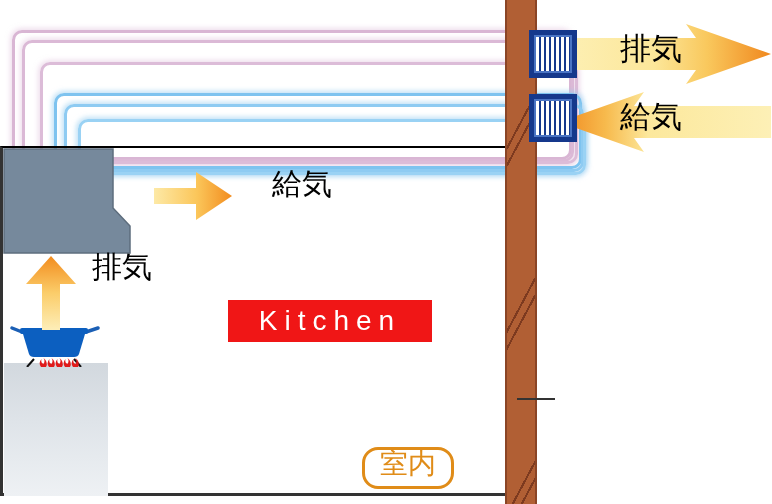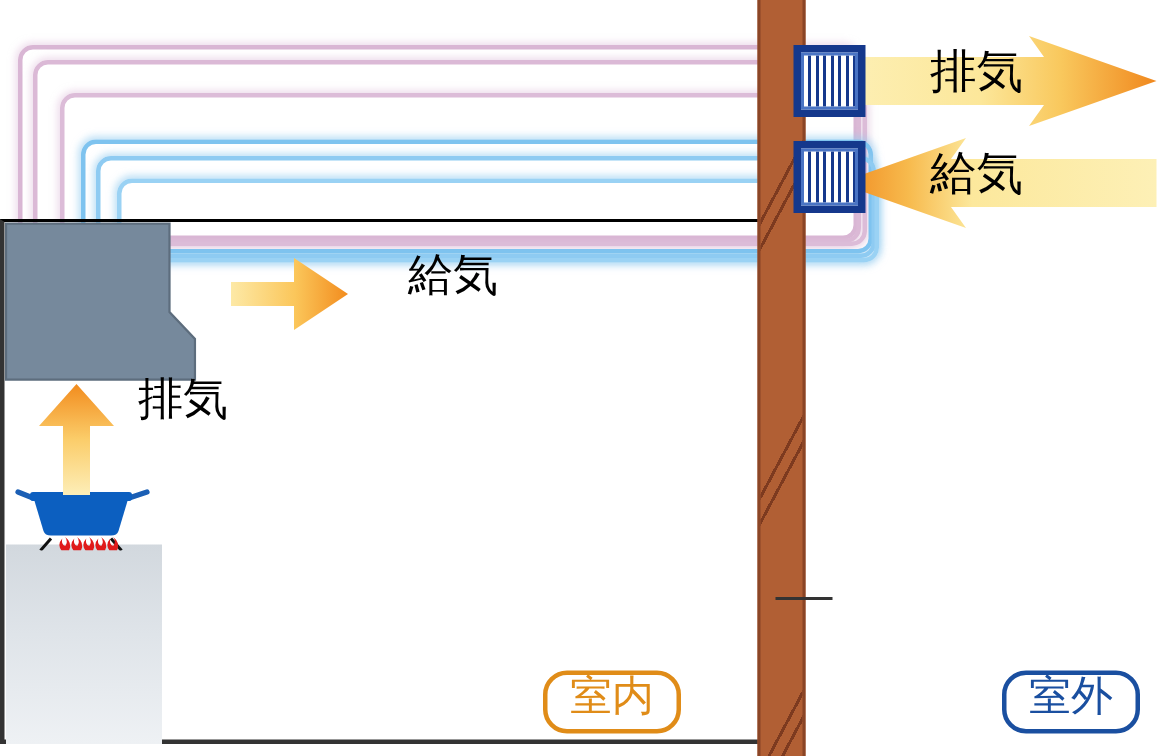--- a/index.html
+++ b/index.html
@@ -316,29 +316,29 @@
     </svg>
   </div>
 
   <div id="vent-top" class="vent">
     <div class="inner"></div>
   </div>
   <div id="vent-bottom" class="vent">
     <div class="inner"></div>
   </div>
 
+  <div id="kitchen-banner">
+    <span>Kitchen</span>
+  </div>
 
   <div class="jp-label" id="label-kyuki-in">給気</div>
   <div class="jp-label" id="label-haiki-in">排気</div>
 
   <div class="vent-text" id="vent-text-haiki">排気</div>
   <div class="vent-text" id="vent-text-kyuki">給気</div>
 
   <div id="gaiheki-leader"></div>
 
   <div class="badge" id="badge-indoor">
     <span>室内</span>
   </div>
-  <div class="badge" id="badge-outdoor">
-    <span>室外</span>
-  </div>
 
 </div>
 
 </body></html>

